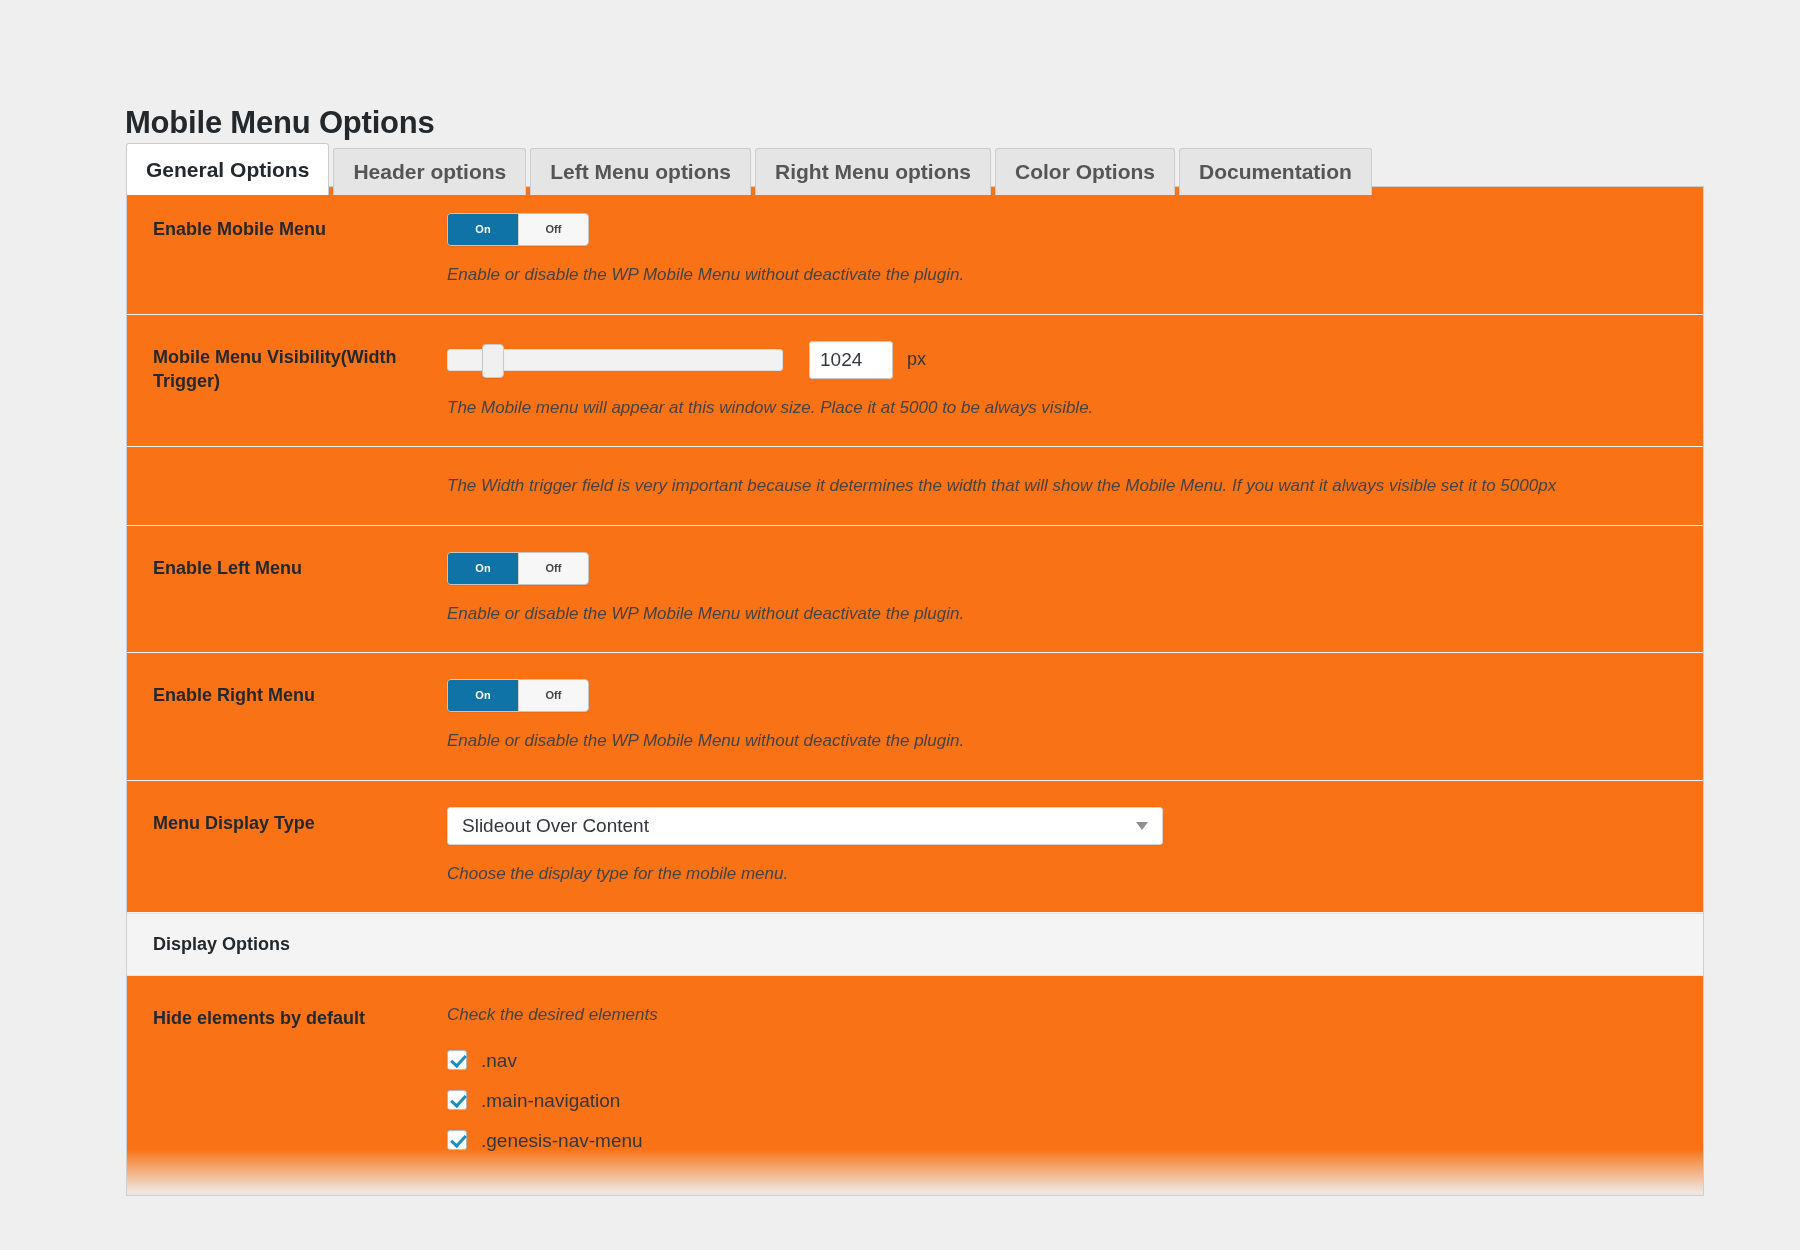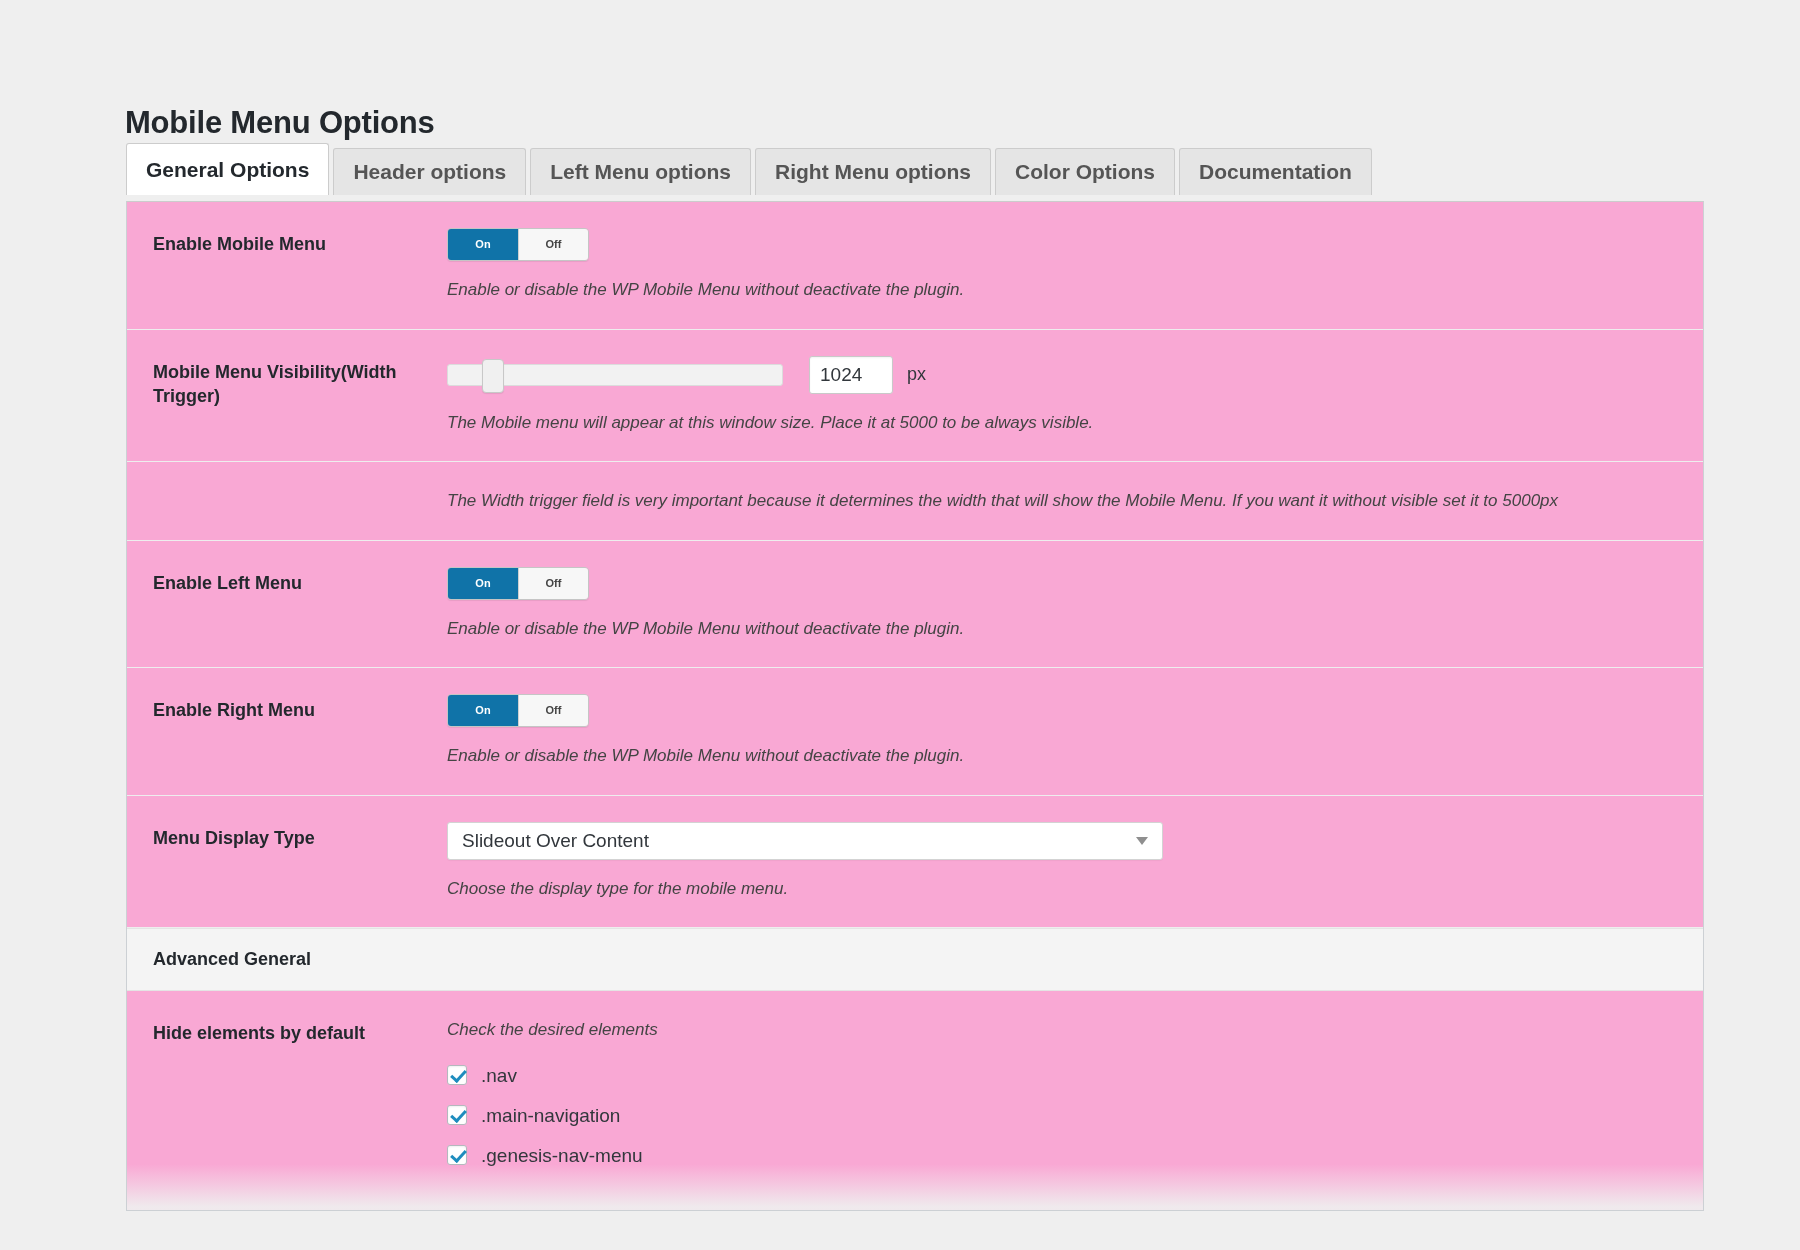--- a/index.html
+++ b/index.html
@@ -63,24 +63,24 @@
     padding-top: 14px;
     padding-bottom: 14px;
     top: 1px;
     z-index: 6;
   }
 
   
   .panel {
     position: absolute;
     left: 126px;
-    top: 201px;
+    top: 186px;
     width: 1578px;
     height: 1010px;
-    background: #f9a8d4;
+    background: #f97316;
     border: 1px solid #ccd0d4;
     border-top: 1px solid #ccc;
     overflow: hidden;
   }
   .panel::after {
     content: "";
     position: absolute;
     left: 0; right: 0; bottom: 0;
     height: 46px;
     background: linear-gradient(to bottom, rgba(255,255,255,0) 0%, rgba(239,239,239,0.92) 92%);
@@ -317,21 +317,21 @@
           <input class="num-input" type="text" value="1024" style="">
           <span class="unit">px</span>
         </div>
         <div class="hint">The Mobile menu will appear at this window size. Place it at 5000 to be always visible.</div>
       </div>
     </div>
 
     <div class="row">
       <div class="row-label"></div>
       <div class="row-field">
-        <div class="hint nomargin">The Width trigger field is very important because it determines the width that will show the Mobile Menu. If you want it without visible set it to 5000px</div>
+        <div class="hint nomargin">The Width trigger field is very important because it determines the width that will show the Mobile Menu. If you want it always visible set it to 5000px</div>
       </div>
     </div>
 
     <div class="row">
       <div class="row-label">Enable Left Menu</div>
       <div class="row-field">
         <div class="toggle">
           <div class="seg on">On</div>
           <div class="seg off">Off</div>
         </div>
@@ -354,21 +354,21 @@
       <div class="row-label">Menu Display Type</div>
       <div class="row-field">
         <div class="select-box">
           <span>Slideout Over Content</span>
           <span class="select-arrow"></span>
         </div>
         <div class="hint">Choose the display type for the mobile menu.</div>
       </div>
     </div>
 
-    <div class="section-header">Advanced General</div>
+    <div class="section-header">Display Options</div>
 
     <div class="row">
       <div class="row-label">Hide elements by default</div>
       <div class="row-field">
         <div class="hint nomargin">Check the desired elements</div>
         <div class="check-list">
           <div class="check-item">
             <span class="checkbox checked"></span>
             <span class="check-label">.nav</span>
           </div>

